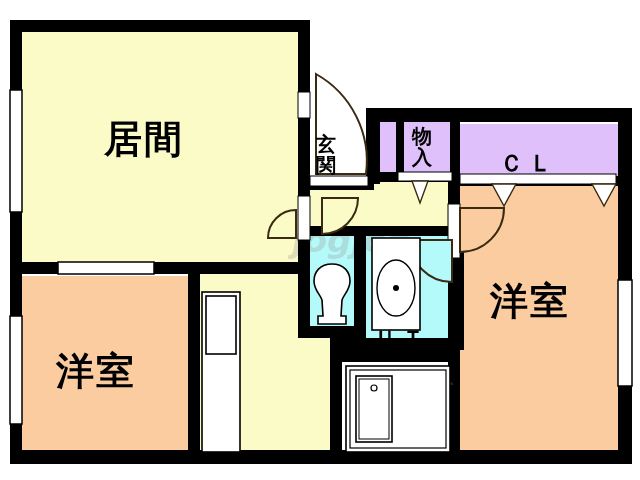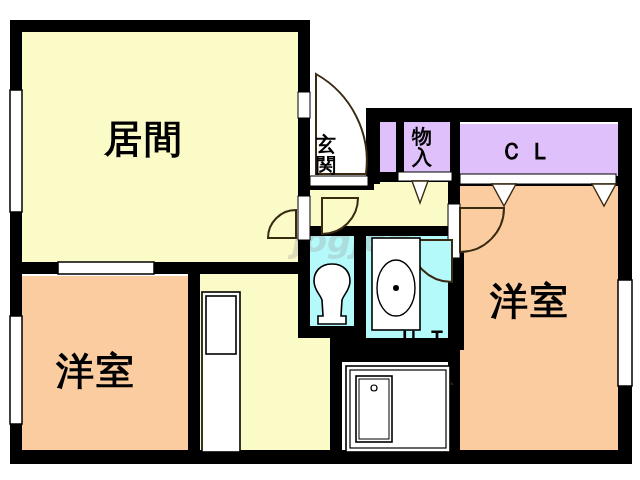--- a/index.html
+++ b/index.html
@@ -41,21 +41,20 @@
     line-height: 1.05;
     letter-spacing: 0px;
   }
   .lbl-cl {
     font-size: 23px;
     letter-spacing: 6px;
   }
   .lbl-ut {
     font-size: 22px;
     letter-spacing: 6px;
-    margin-left: 24px;
   }
 </style>
 </head>
 <body>
 
 <div id="plan">
 
   <svg class="layer" viewBox="0 0 640 480">
 
     <g>
@@ -216,21 +215,21 @@
   <div class="layer">
 
     <div class="label lbl-room" style="left:104px; top:120px; width:120px;">居間</div>
 
     <div class="label lbl-vert" style="left:316px; top:134px; width:24px;">玄
 関</div>
 
     <div class="label lbl-vert" style="left:412px; top:126px; width:24px;">物
 入</div>
 
-    <div class="label lbl-cl" style="left:500px; top:140px; width:86px;">ＣＬ</div>
+    <div class="label lbl-cl" style="left:500px; top:152px; width:86px;">ＣＬ</div>
 
     <div class="label lbl-ut" style="left:374px; top:328px; width:66px;">ＵＴ</div>
 
     <div class="label lbl-room" style="left:490px; top:282px; width:100px;">洋室</div>
 
     <div class="label lbl-room" style="left:56px; top:352px; width:100px;">洋室</div>
 
   </div>
 
 </div>

